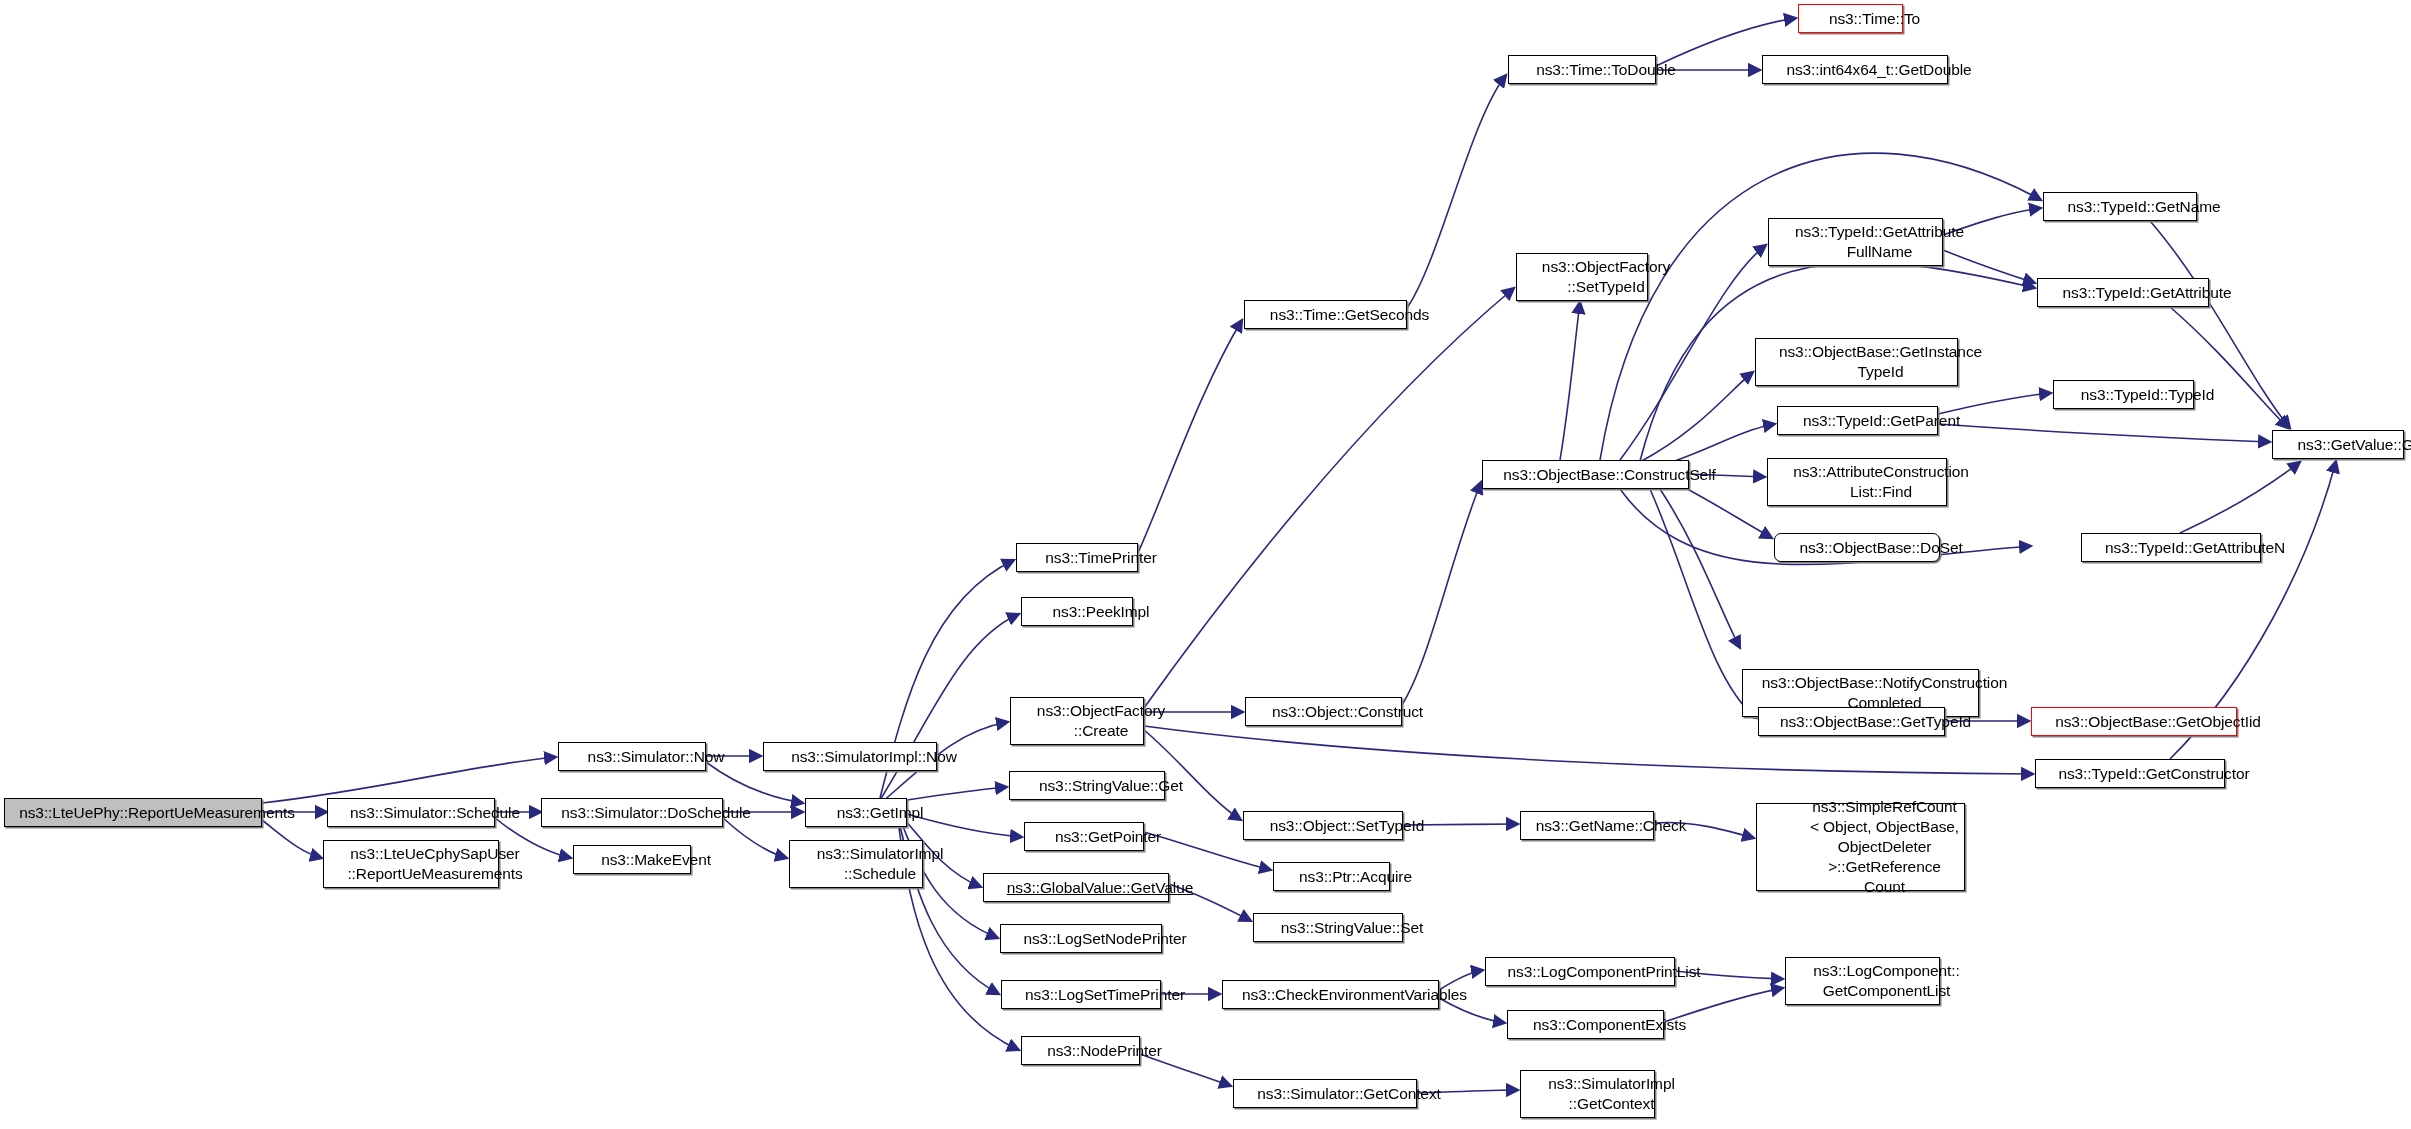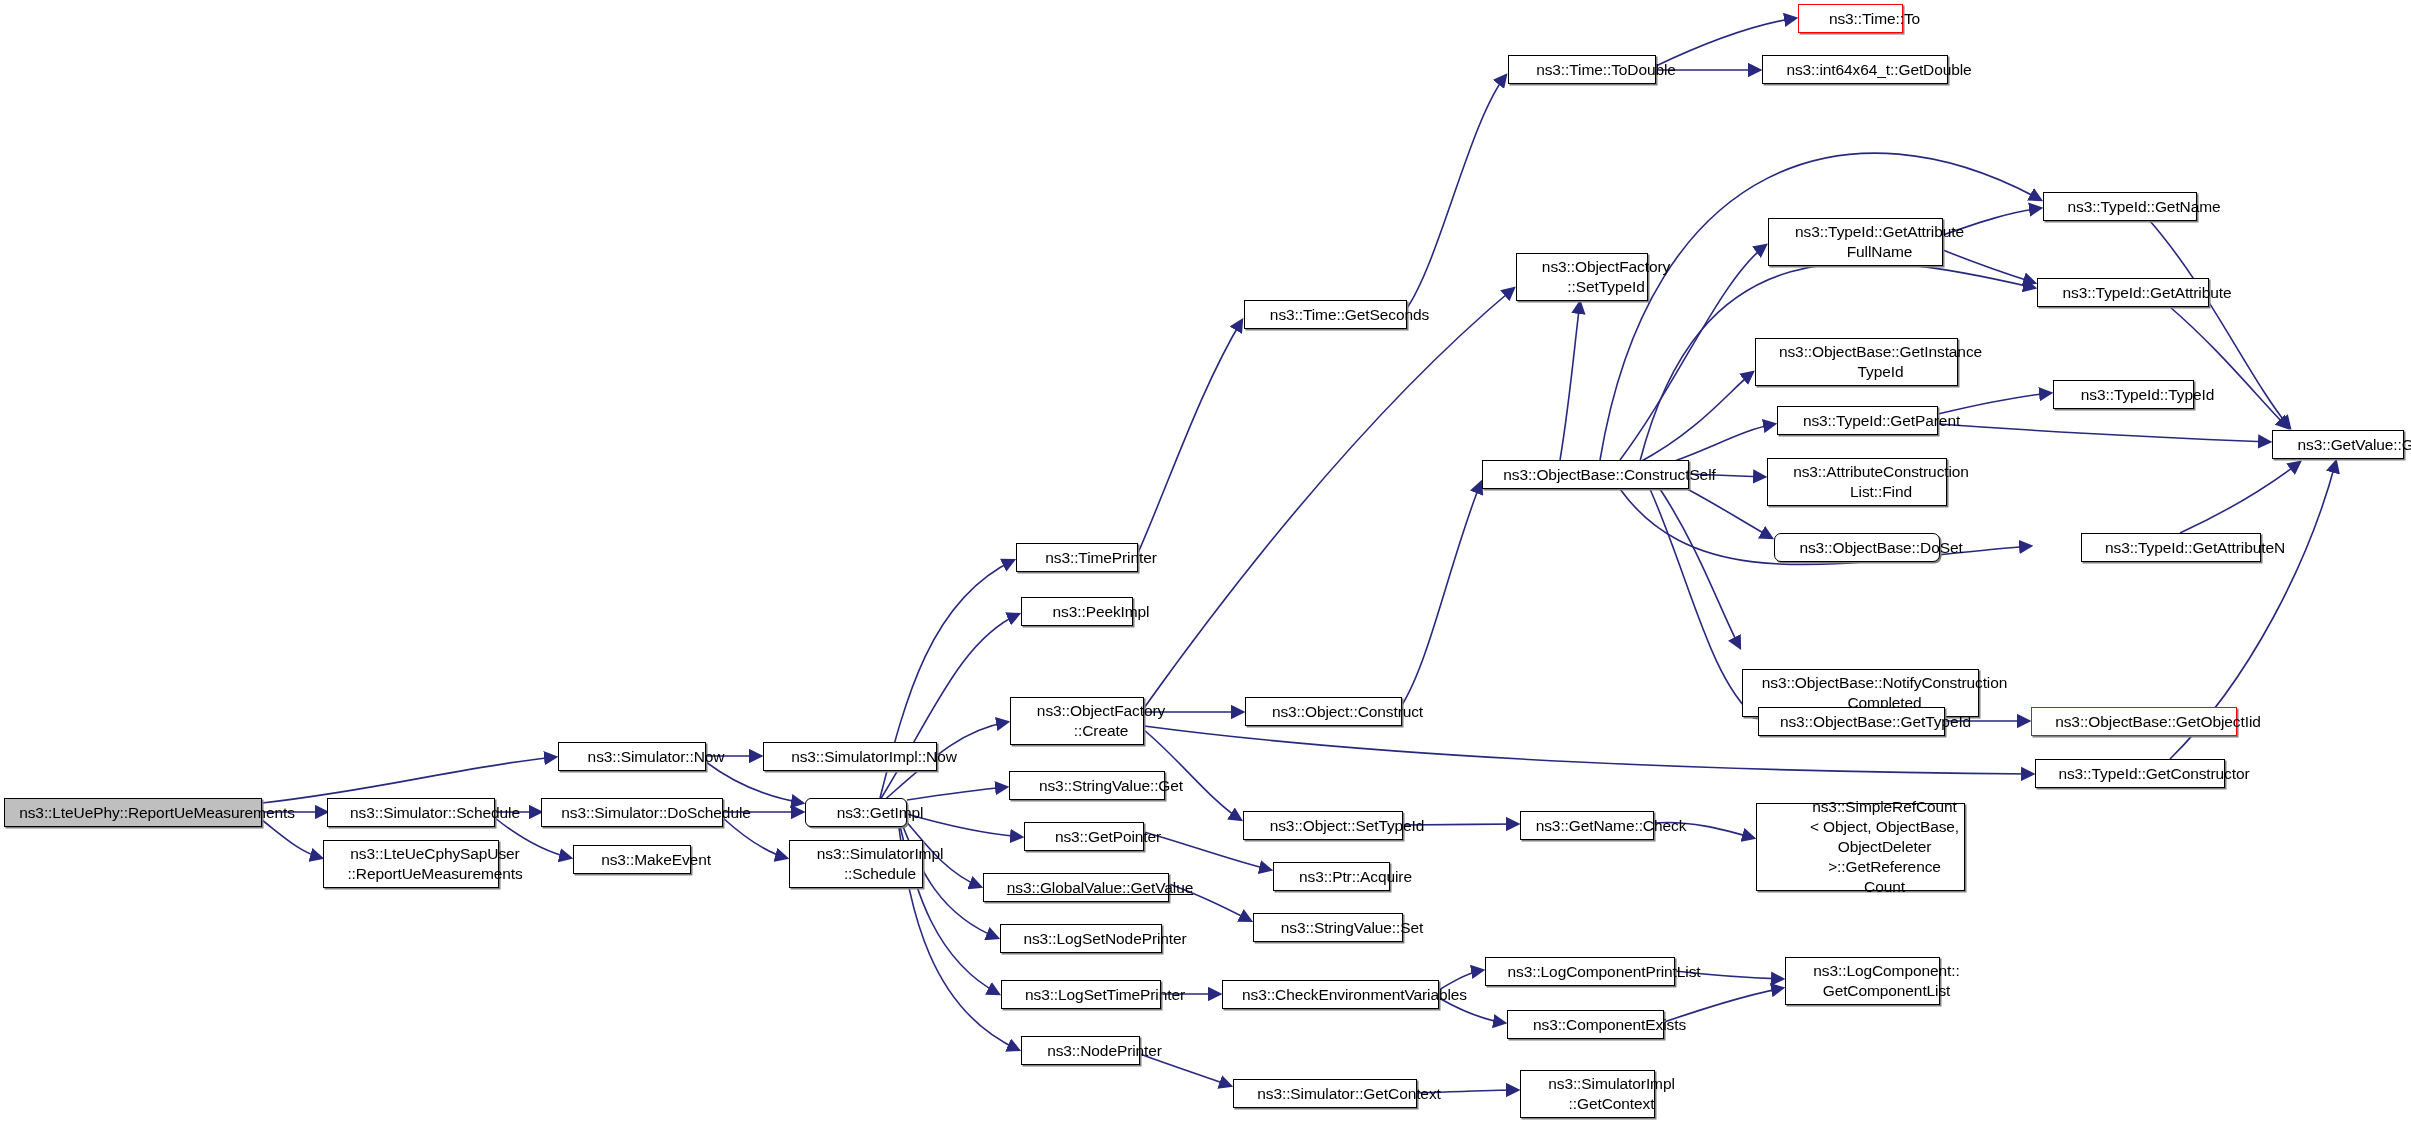--- a/index.html
+++ b/index.html
@@ -100,21 +100,21 @@
   </svg>
   <div id="node-layer">
       <div class="node root" style="left: 4px; top: 798px; width: 258px; height: 29px;">ns3::LteUePhy::ReportUeMeasurements</div>
       <div class="node" style="left: 327px; top: 798px; width: 168px; height: 29px;">ns3::Simulator::Schedule</div>
       <div class="node" style="left: 323px; top: 840px; width: 176px; height: 48px;">ns3::LteUeCphySapUser
 ::ReportUeMeasurements</div>
       <div class="node" style="left: 541px; top: 798px; width: 182px; height: 29px;">ns3::Simulator::DoSchedule</div>
       <div class="node" style="left: 573px; top: 845px; width: 118px; height: 29px;">ns3::MakeEvent</div>
       <div class="node" style="left: 558px; top: 742px; width: 148px; height: 29px;">ns3::Simulator::Now</div>
       <div class="node" style="left: 763px; top: 742px; width: 174px; height: 29px;">ns3::SimulatorImpl::Now</div>
-      <div class="node" style="left: 805px; top: 798px; width: 102px; height: 29px; border-radius: 6px;">ns3::GetImpl</div>
+      <div class="node" style="left: 805px; top: 798px; width: 102px; height: 29px;">ns3::GetImpl</div>
       <div class="node" style="left: 789px; top: 840px; width: 134px; height: 48px;">ns3::SimulatorImpl
 ::Schedule</div>
       <div class="node" style="left: 1016px; top: 543px; width: 122px; height: 29px;">ns3::TimePrinter</div>
       <div class="node" style="left: 1021px; top: 597px; width: 112px; height: 29px;">ns3::PeekImpl</div>
       <div class="node" style="left: 1010px; top: 697px; width: 134px; height: 48px;">ns3::ObjectFactory
 ::Create</div>
       <div class="node" style="left: 1009px; top: 771px; width: 156px; height: 29px;">ns3::StringValue::Get</div>
       <div class="node" style="left: 1024px; top: 822px; width: 120px; height: 29px;">ns3::GetPointer</div>
       <div class="node" style="left: 983px; top: 873px; width: 186px; height: 29px; text-decoration: underline;">ns3::GlobalValue::GetValue</div>
       <div class="node" style="left: 1000px; top: 924px; width: 162px; height: 29px;">ns3::LogSetNodePrinter</div>

